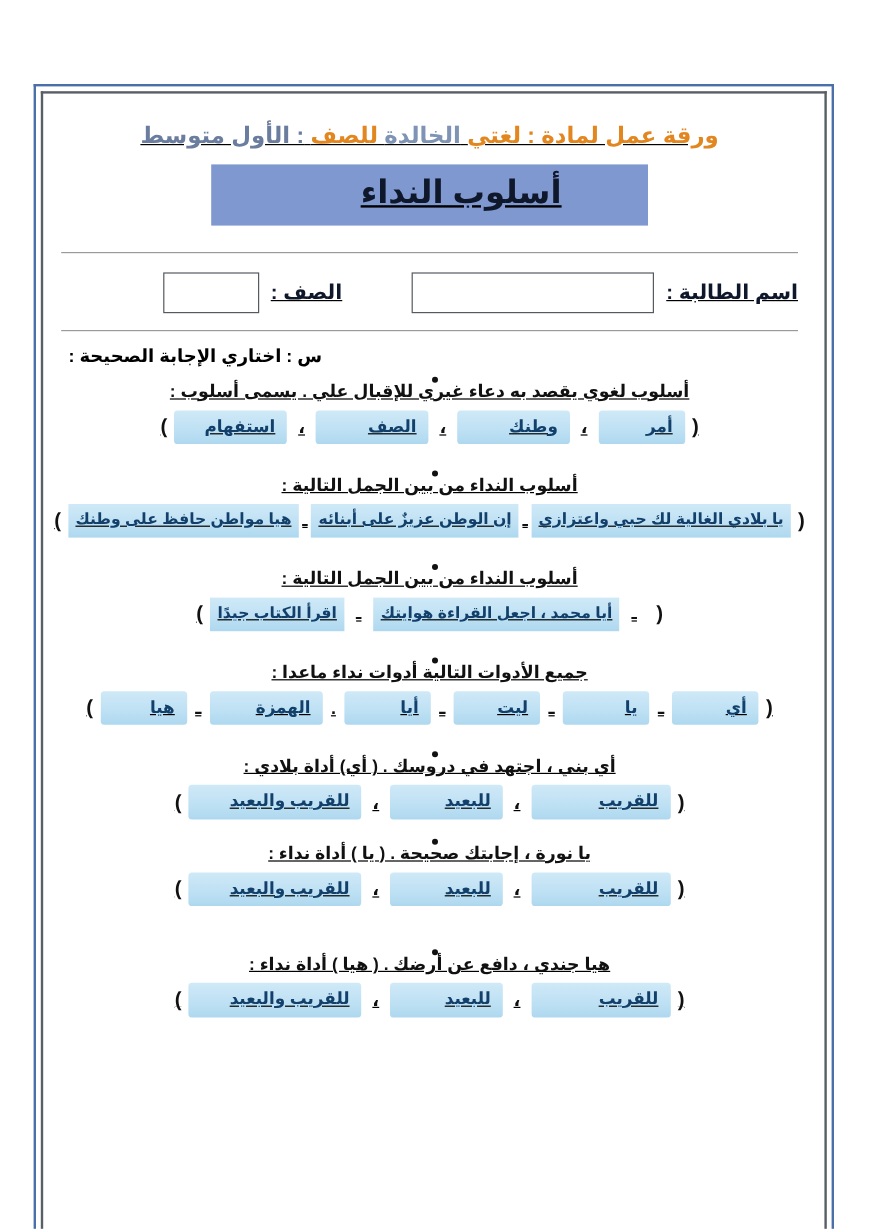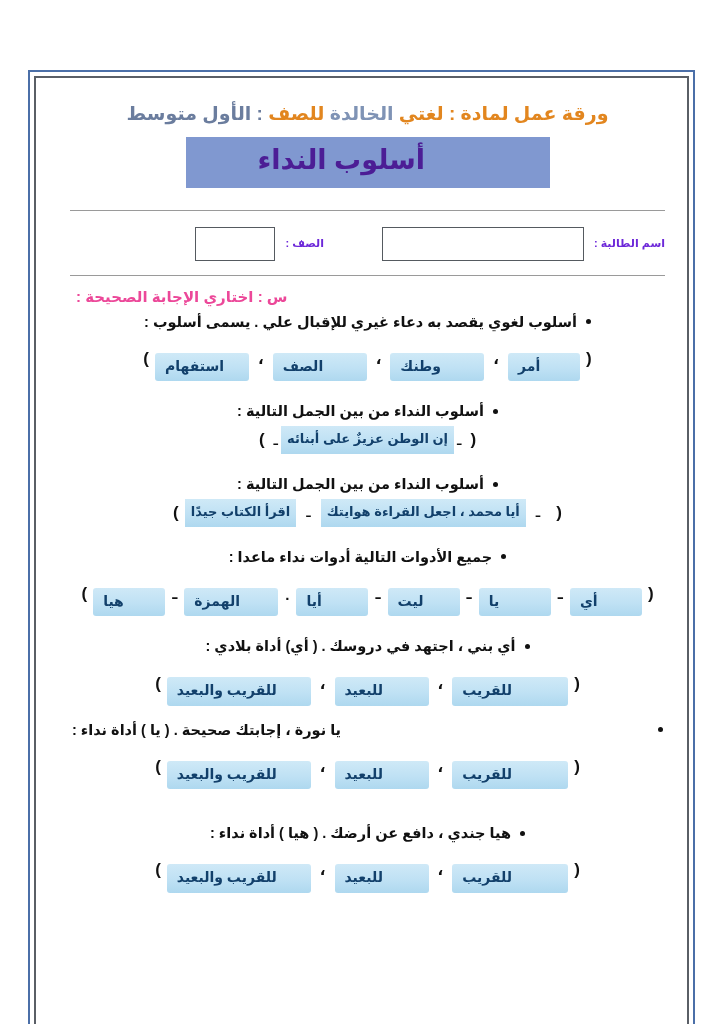--- a/index.html
+++ b/index.html
@@ -34,21 +34,22 @@
     right: 4px;
     bottom: 0;
     border-left: 2px solid #5a5f66;
     border-right: 2px solid #5a5f66;
     border-top: 2px solid #5a5f66;
     background: #ffffff;
     box-sizing: border-box;
     overflow: hidden;
   }
   .sheet {
-    padding: 16px 18px 0 30px;
+    padding: 16px 18px 0 11px;
+    text-decoration: underline;
   }
 
   
   .header-line {
     text-align: center;
     font-size: 19px;
     font-weight: bold;
     letter-spacing: -0.2px;
     white-space: nowrap;
     direction: rtl;
@@ -58,49 +59,49 @@
   .seg-blue   { color: #7f93b5; }
   .seg-dark   { color: #6b7d9e; }
 
   .title-wrap {
     display: flex;
     justify-content: center;
     margin-top: 12px;
   }
   .title-box {
     background: #8098d0;
-    color: #4c1d95;
+    color: #0f172a;
     font-size: 27px;
     font-weight: bold;
     padding: 9px 72px 12px 72px;
     line-height: 1.1;
-    text-align: left;
+    text-align: right;
     min-width: 220px;
   }
 
   .rule {
     border: 0;
     border-top: 1px solid #9a9a9a;
     margin: 22px 4px 0 4px;
   }
 
   
   .name-row {
     display: flex;
     flex-direction: row;
     align-items: center;
     justify-content: flex-start;
     gap: 0;
     padding: 16px 4px 14px 4px;
     direction: rtl;
   }
   .field-label {
-    font-size: 11px;
-    font-weight: bold;
-    color: #6d28d9;
+    font-size: 17px;
+    font-weight: bold;
+    color: #0f172a;
     white-space: nowrap;
     margin-left: 10px;
   }
   .input-box {
     border: 1px solid #555a60;
     background: #ffffff;
     height: 34px;
     box-sizing: border-box;
   }
   .input-name  { width: 202px; margin-left: 58px; }
@@ -110,34 +111,35 @@
     border: 0;
     border-top: 1px solid #9a9a9a;
     margin: 0 4px 0 4px;
   }
 
   
   .q-head {
     text-align: left;
     font-size: 15px;
     font-weight: bold;
-    color: #ec4899;
+    color: #000000;
     padding: 12px 10px 2px 10px;
     direction: rtl;
   }
   .q-head-inner { display: inline-block; }
 
   .q-block { padding: 6px 6px 0 6px; direction: rtl; }
 
   .q-prompt {
     font-size: 14.5px;
     font-weight: bold;
     color: #111111;
     white-space: nowrap;
     display: flex;
+    flex-direction: column;
     align-items: center;
     justify-content: flex-start;
   }
   .bullet {
     display: inline-block;
     width: 5px; height: 5px;
     background: #111;
     border-radius: 50%;
     margin-left: 9px;
     flex: none;
@@ -170,25 +172,24 @@
   }
   .sep.dash { padding: 0 7px; }
 
   .chip {
     background: linear-gradient(180deg,#cfe9f7 0%,#bfe1f4 55%,#aed8ef 100%);
     border-radius: 3px;
     color: #12406b;
     font-size: 14px;
     font-weight: bold;
     padding: 6px 10px 7px 10px;
-    text-align: left;
+    text-align: right;
     white-space: nowrap;
     flex: none;
     line-height: 1.1;
-    margin-top: 16px;
   }
   .chip.sm  { min-width: 52px; }
   .chip.md  { min-width: 74px; }
   .chip.lg  { min-width: 96px; }
   .chip.xl  { min-width: 124px; }
 
   
   .opts-sent {
     display: flex;
     flex-direction: row;
@@ -271,23 +272,25 @@
 
       <div class="spacer-md"></div>
 
       <div class="q-block">
         <div class="q-prompt" style="justify-content:center;">
           <span class="bullet"></span>
           <span class="q-text">أسلوب النداء من بين الجمل التالية :</span>
         </div>
         <div class="opts-sent">
           <span class="paren">(</span>
+          <span class="chip-sent">يا بلادي الغالية لك حبي واعتزازي</span>
           <span class="sep-sm">ـ</span>
           <span class="chip-sent">إن الوطن عزيزٌ على أبنائه</span>
           <span class="sep-sm">ـ</span>
+          <span class="chip-sent">هيا مواطن حافظ على وطنك</span>
           <span class="paren">)</span>
         </div>
       </div>
 
       <div class="spacer-md"></div>
 
       <div class="q-block">
         <div class="q-prompt" style="justify-content:center;">
           <span class="bullet"></span>
           <span class="q-text">أسلوب النداء من بين الجمل التالية :</span>

